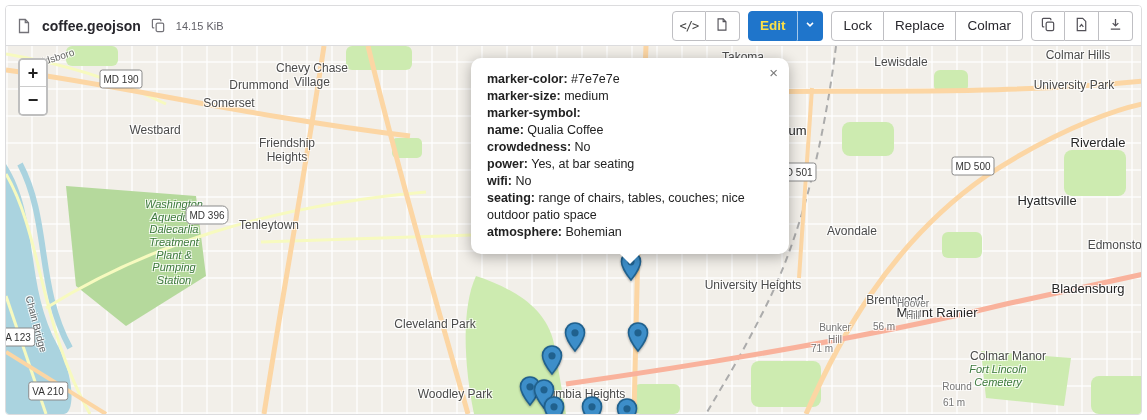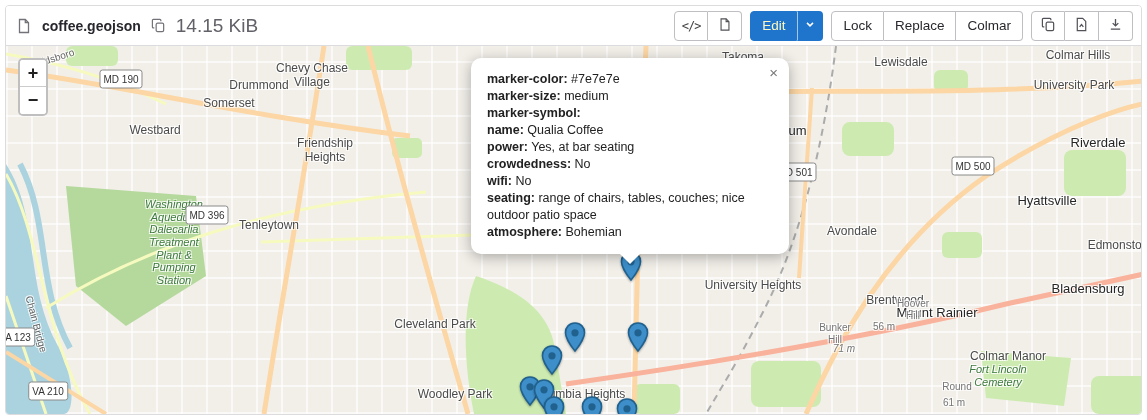--- a/index.html
+++ b/index.html
@@ -6,35 +6,35 @@
   html,body { margin:0; padding:0; }
   body {
     width:1147px; height:420px; position:relative; overflow:hidden;
     background:#ffffff; font-family:"Liberation Sans", sans-serif; color:#28272d;
   }
   .card { margin:5px; border:1px solid #dcdcde; border-radius:4px; overflow:hidden; background:#fff; }
 
   
   .toolbar { height:40px; display:flex; align-items:center; gap:8px; padding:0 8px; background:#fff; border-bottom:1px solid #dcdcde; }
   .file-name { font-weight:700; font-size:14px; color:#28272d; }
-  .file-size { font-size:19px; color:#626168; }
+  .file-size { font-size:11px; color:#626168; }
   .icon-btn-plain { background:none; border:none; padding:2px; display:flex; align-items:center; cursor:pointer; }
   .right-cluster { margin-left:auto; display:flex; align-items:center; gap:8px; }
   .seg-group { display:flex; }
   .btn {
     height:30px; padding:0 11px; background:#fff; border:1px solid #bfbfc3; border-radius:4px;
     font-family:"Liberation Sans", sans-serif; font-size:13.5px; color:#28272d; cursor:pointer;
     display:flex; align-items:center; justify-content:center; gap:4px;
   }
   .seg-group .btn { border-radius:0; }
   .seg-group .btn:first-child { border-radius:4px 0 0 4px; }
   .seg-group .btn:last-child { border-radius:0 4px 4px 0; }
   .seg-group .btn + .btn { border-left:0; }
   .btn-icon { width:34px; padding:0; }
-  .btn-primary { background:#1f75cb; border-color:#1f75cb; color:#fef9c3; font-weight:400; }
+  .btn-primary { background:#1f75cb; border-color:#1f75cb; color:#fde047; font-weight:700; }
   .btn-caret { background:#1f75cb; border-color:#1f75cb; border-left:1px solid rgba(255,255,255,.6); width:26px; padding:0; border-radius:0 4px 4px 0; }
   .split { display:flex; }
   .split .btn-primary { border-radius:4px 0 0 4px; }
   .code-glyph { font-family:"DejaVu Sans Mono", monospace; font-size:12px; color:#444; letter-spacing:-1px; }
 
   
   .map { position:relative; width:100%; height:368px; background:#f2efe9; overflow:hidden; cursor:grab; }
   .street-grid { position:absolute; inset:0; z-index:1;
     background-image:
       repeating-linear-gradient(0deg, rgba(255,255,255,.65) 0 2px, transparent 2px 27px),
@@ -207,21 +207,21 @@
         <div class="lbl road" style="left: 46px; top: 13px; transform: translate(-50%, -50%) rotate(-18deg);">Goldsboro</div>
         <div class="lbl suburb" style="left: 737px; top: 12px;">Takoma</div>
         <div class="lbl suburb" style="left: 895px; top: 17px;">Lewisdale</div>
         <div class="lbl suburb" style="left: 1072px; top: 10px;">Colmar Hills</div>
         <div class="lbl suburb" style="left: 1068px; top: 40px;">University Park</div>
         <div class="lbl suburb" style="left: 253px; top: 40px;">Drummond</div>
         <div class="lbl suburb" style="left: 306px; top: 30px;">Chevy Chase
 Village</div>
         <div class="lbl suburb" style="left: 223px; top: 58px;">Somerset</div>
         <div class="lbl suburb" style="left: 149px; top: 85px;">Westbard</div>
-        <div class="lbl suburb" style="left: 281px; top: 105px; margin-left: 38px;">Friendship
+        <div class="lbl suburb" style="left: 281px; top: 105px;">Friendship
 Heights</div>
         <div class="lbl town" style="left: 779px; top: 85px;">Chillum</div>
         <div class="lbl town" style="left: 1092px; top: 97px;">Riverdale</div>
         <div class="lbl town" style="left: 1041px; top: 155px;">Hyattsville</div>
         <div class="lbl suburb" style="left: 263px; top: 180px;">Tenleytown</div>
         <div class="lbl suburb" style="left: 846px; top: 186px;">Avondale</div>
         <div class="lbl suburb" style="left: 1112px; top: 200px;">Edmonston</div>
         <div class="lbl green" style="left: 168px; top: 196px;">Washington
 Aqueduct
 Dalecarlia
@@ -232,35 +232,35 @@
         <div class="lbl suburb" style="left: 747px; top: 240px;">University Heights</div>
         <div class="lbl suburb" style="left: 889px; top: 255px;">Brentwood</div>
         <div class="lbl town" style="left: 931px; top: 267px;">Mount Rainier</div>
         <div class="lbl small" style="left: 884px; top: 263px; margin-left: 23px;">Hoover
 Hill</div>
         <div class="lbl small" style="left: 878px; top: 281px;">56 m</div>
         <div class="lbl town" style="left: 1082px; top: 243px;">Bladensburg</div>
         <div class="lbl suburb" style="left: 429px; top: 279px;">Cleveland Park</div>
         <div class="lbl small" style="left: 829px; top: 287px;">Bunker
 Hill</div>
-        <div class="lbl small" style="left: 838px; top: 303px; font-style: italic;">71 m</div>
+        <div class="lbl small" style="left: 816px; top: 303px;">71 m</div>
         <div class="lbl suburb" style="left: 1002px; top: 311px;">Colmar Manor</div>
         <div class="lbl green" style="left: 992px; top: 330px;">Fort Lincoln
 Cemetery</div>
         <div class="lbl suburb" style="left: 449px; top: 349px;">Woodley Park</div>
         <div class="lbl suburb" style="left: 572px; top: 349px;">Columbia Heights</div>
         <div class="lbl small" style="left: 951px; top: 341px;">Round</div>
         <div class="lbl small" style="left: 948px; top: 357px;">61 m</div>
         <div class="lbl road" style="left: 30px; top: 278px; transform: translate(-50%, -50%) rotate(75deg);">Chain Bridge</div>
       </div>
     <div>
         <div class="shield" style="left: 115px; top: 33px;">MD 190</div>
         <div class="shield" style="left: 967px; top: 120px;">MD 500</div>
         <div class="shield" style="left: 789px; top: 126px;">MD 501</div>
-        <div class="shield" style="left: 201px; top: 169px;">MD 396</div>
+        <div class="shield" style="left: 201px; top: 169px; border-radius: 6px;">MD 396</div>
         <div class="shield" style="left: 12px; top: 291px;">A 123</div>
         <div class="shield" style="left: 42px; top: 345px;">VA 210</div>
       </div>
     <div>
         <div class="pin" style="left: 625px; top: 235px;">
     <svg width="22" height="30" viewBox="0 0 22 30">
       <path d="M11 1C5.2 1 1.5 5.4 1.5 10.5 1.5 17.5 11 29 11 29s9.5-11.5 9.5-18.5C20.5 5.4 16.8 1 11 1Z" fill="#3d8ec9" stroke="#20618e" stroke-width="1.6"></path>
       <circle cx="11" cy="10.8" r="3.6" fill="#20618e"></circle>
     </svg>
   </div>
@@ -314,22 +314,22 @@
   </div>
       </div>
 
     <div class="popup">
       <button class="popup-close">×</button>
       <div>
           <div class="prop-line"><strong>marker-color:</strong> #7e7e7e</div>
           <div class="prop-line"><strong>marker-size:</strong> medium</div>
           <div class="prop-line"><strong>marker-symbol:</strong> </div>
           <div class="prop-line"><strong>name:</strong> Qualia Coffee</div>
+          <div class="prop-line"><strong>crowdedness:</strong> No</div>
           <div class="prop-line"><strong>power:</strong> Yes, at bar seating</div>
-          <div class="prop-line"><strong>crowdedness:</strong> No</div>
           <div class="prop-line"><strong>wifi:</strong> No</div>
           <div class="prop-line"><strong>seating:</strong> range of chairs, tables, couches; nice outdoor patio space</div>
           <div class="prop-line"><strong>atmosphere:</strong> Bohemian</div>
         </div>
     </div>
 
     <div class="zoom-ctl">
       <button class="zoom-btn">+</button>
       <button class="zoom-btn">−</button>
     </div>

